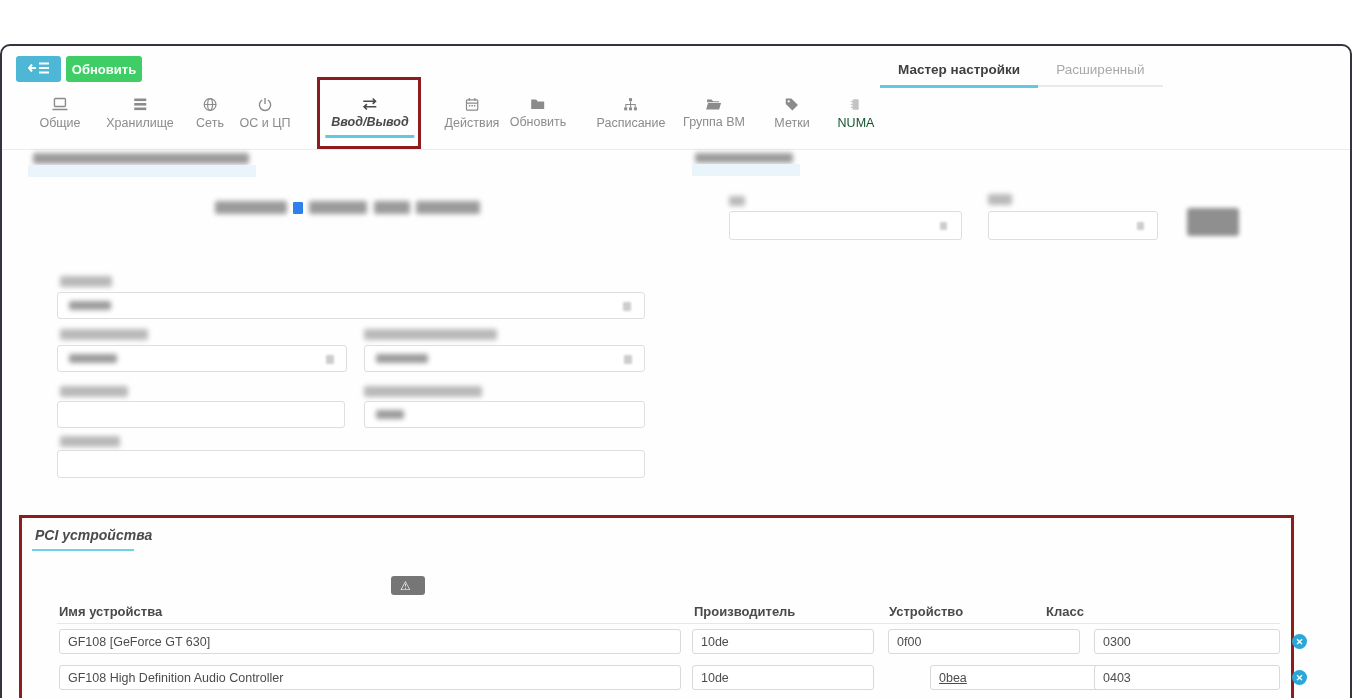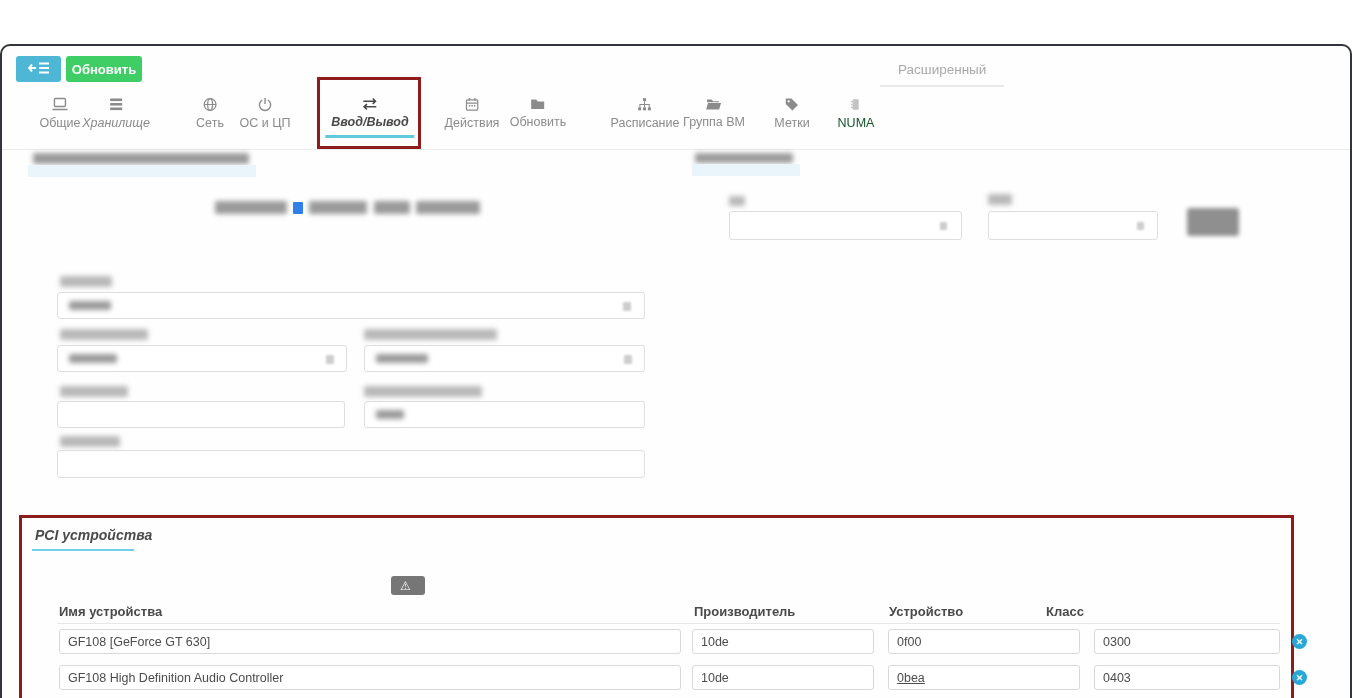--- a/index.html
+++ b/index.html
@@ -60,33 +60,34 @@
     <span>
       <svg width="22" height="14" viewBox="0 0 22 14" fill="none" stroke="#ffffff" stroke-width="2">
         <path d="M1 7 H8 M4 3.5 L1 7 L4 10.5"></path>
         <path d="M11 2.5 H21 M11 7 H21 M11 11.5 H21"></path>
       </svg>
     </span>
   </button>
   <button class="btn" style="position:absolute;left:64px;top:10px;width:76px;height:26px;background:#3fce66;">Обновить</button>
 
   <div class="vs">
+    <div class="vs-item active">Мастер настройки</div>
     <div class="vs-item inactive">Расширенный</div>
   </div>
 
   <div class="tab" style="left:58px;">
     <span>
       <svg width="17" height="15" viewBox="0 0 17 15" fill="none" stroke="#8b8b8b" stroke-width="1.4">
         <rect x="3" y="1.5" width="11" height="8" rx="1"></rect>
           <path d="M1 12.5 H16"></path>
       </svg></span>
     <span>Общие</span>
   </div>
 
-  <div class="tab" style="left:114px;font-style:italic;">
+  <div class="tab" style="left:138px;">
     <span>
       <svg width="16" height="15" viewBox="0 0 16 15" fill="#8b8b8b">
         <rect x="2" y="1.5" width="12" height="2.6"></rect>
           <rect x="2" y="6" width="12" height="2.6"></rect>
           <rect x="2" y="10.5" width="12" height="2.6"></rect>
       </svg></span>
     <span>Хранилище</span>
   </div>
 
   <div class="tab" style="left:208px;">
@@ -130,21 +131,21 @@
   </div>
 
   <div class="tab" style="left:536px;">
     <span>
       <svg width="16" height="14" viewBox="0 0 16 14" fill="#8b8b8b">
         <path d="M1.5 2.5 h5 l1.5 2 h6.5 v7.5 h-13 z"></path>
       </svg></span>
     <span>Обновить</span>
   </div>
 
-  <div class="tab" style="left:643px;">
+  <div class="tab" style="left:629px;">
     <span>
       <svg width="16" height="15" viewBox="0 0 16 16" fill="#8b8b8b" stroke="#8b8b8b" stroke-width="1.1">
         <rect x="6.4" y="1.2" width="3.2" height="3.2" stroke="none"></rect>
         <rect x="1.2" y="11" width="3.2" height="3.2" stroke="none"></rect>
         <rect x="6.4" y="11" width="3.2" height="3.2" stroke="none"></rect>
         <rect x="11.6" y="11" width="3.2" height="3.2" stroke="none"></rect>
         <path d="M8 4.5 V8 M3 11 V8 H13 V11 M8 8 V11" fill="none"></path>
       </svg></span>
     <span>Расписание</span>
   </div>
@@ -254,21 +255,21 @@
     <input class="pci-input" style="left: 886px; top: 583px; width: 192px;" value="0f00">
     <input class="pci-input" style="left: 1092px; top: 583px; width: 186px;" value="0300">
     <div class="del-btn" style="left:1290px;top:588px;">
       <span>✕</span>
     </div>
   </div>
 
   <div>
     <input class="pci-input" style="left: 57px; top: 619px; width: 622px;" value="GF108 High Definition Audio Controller">
     <input class="pci-input" style="left: 690px; top: 619px; width: 182px;" value="10de">
-    <input class="pci-input" style="left: 886px; top: 619px; width: 192px; text-decoration: underline;" value="0bea">
+    <input class="pci-input" style="left: 928px; top: 619px; width: 192px; text-decoration: underline;" value="0bea">
     <input class="pci-input" style="left: 1092px; top: 619px; width: 186px;" value="0403">
     <div class="del-btn" style="left:1290px;top:624px;">
       <span>✕</span>
     </div>
   </div>
 
   <div class="add-bar" style="left:57px;top:655px;width:1268px;height:17px;">
     <span class="plus-circle">+</span>
   </div>
 

